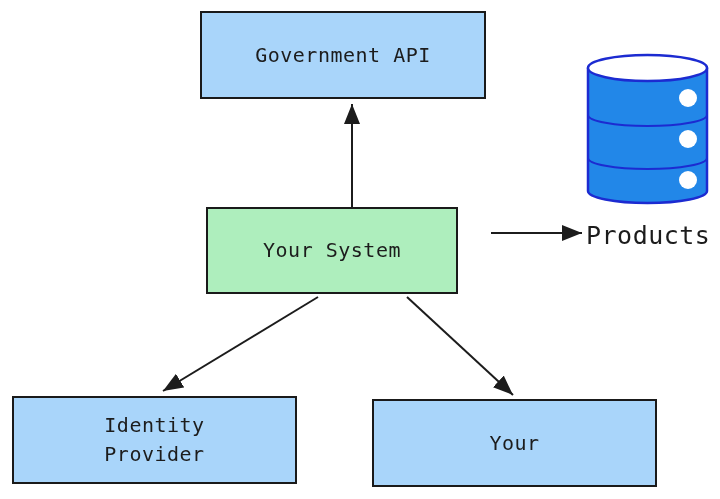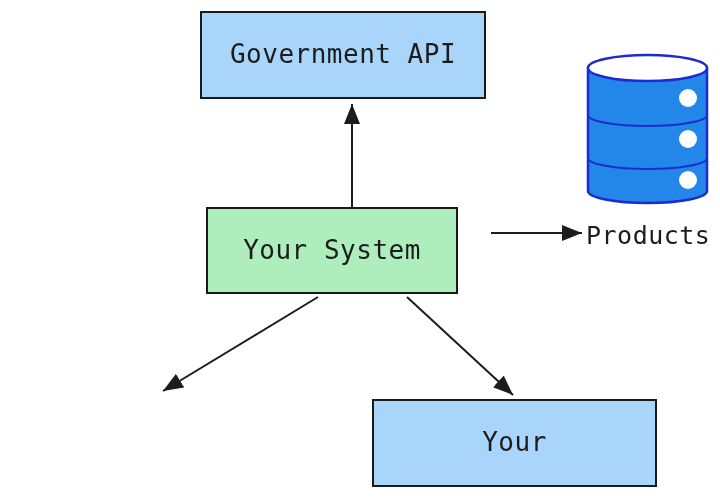--- a/index.html
+++ b/index.html
@@ -16,21 +16,21 @@
     overflow: hidden;
   }
   .node {
     position: absolute;
     box-sizing: border-box;
     border: 2px solid var(--box-border, #1a1a1a);
     display: flex;
     align-items: center;
     justify-content: center;
     text-align: center;
-    font-size: 26px;
+    font-size: 20px;
     letter-spacing: 0.5px;
     color: var(--text, #1c1c1c);
     line-height: 1.45;
     z-index: 1;
   }
   .node .label {
     white-space: pre-line;
   }
   .node-blue  { background: var(--box-blue, #a9d5fa); }
   .node-green { background: var(--box-green, #aeeebd); }
@@ -85,20 +85,24 @@
   </svg>
 
   <div class="node node-blue" id="node-government-api">
     <span class="label">Government API</span>
   </div>
 
   <div class="node node-green" id="node-your-system">
     <span class="label">Your System</span>
   </div>
 
+  <div class="node node-blue" id="node-identity-provider">
+    <span class="label">Identity
+Provider</span>
+  </div>
 
   <div class="node node-blue" id="node-email">
     <span class="label">Your</span>
   </div>
 
   <svg class="db-icon" viewBox="0 0 126 156" xmlns="http://www.w3.org/2000/svg" aria-hidden="true">
 
     <path d="M3 17 L3 140 A59.5 12 0 0 0 122 140 L122 17 Z" fill="#2287e8" stroke="#1c2bd1" stroke-width="2.5" stroke-linejoin="round"></path>
 
     <path d="M3 64 A59.5 11 0 0 0 122 64" fill="none" stroke="#1c2bd1" stroke-width="2"></path>

